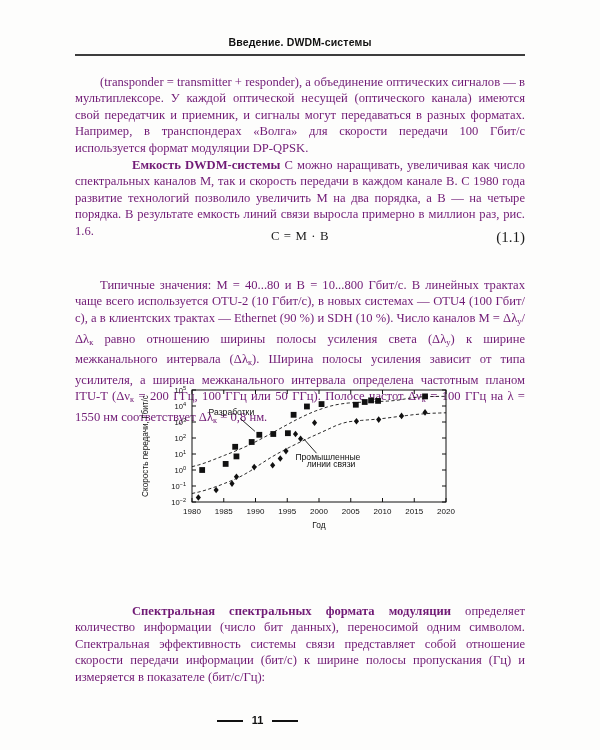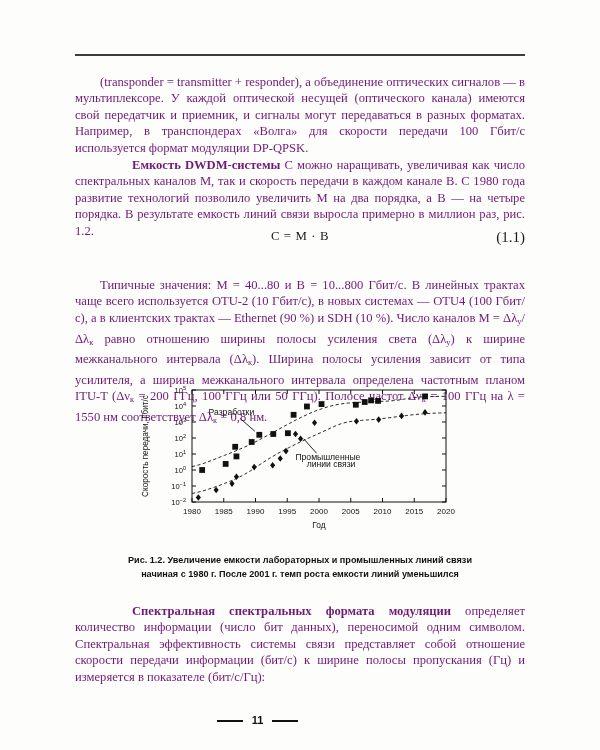--- a/index.html
+++ b/index.html
@@ -142,28 +142,29 @@
     background: #111;
     vertical-align: middle;
     margin: 0 9px;
   }
 </style>
 </head>
 <body>
 
 <div class="page">
 
+  <div class="running-head">Введение. DWDM-системы</div>
   <div class="head-rule"></div>
 
   <div class="textblock indent" id="para1">
     <p>(transponder = transmitter + responder), а объединение оптических сигналов — в мультиплексоре. У каждой оптической несущей (оптического канала) имеются свой передатчик и приемник, и сигналы могут передаваться в разных форматах. Например, в транспондерах «Волга» для скорости передачи 100 Гбит/с используется формат модуляции DP-QPSK.</p>
   </div>
 
   <div class="textblock indent" id="para2">
-    <p><span class="b">Емкость DWDM-системы</span><span> С можно наращивать, увеличивая как число спектральных каналов М, так и скорость передачи в каждом канале В. С 1980 года развитие технологий позволило увеличить М на два порядка, а В — на четыре порядка. В результате емкость линий связи выросла примерно в миллион раз, рис. 1.2.</span></p>
+    <p><span class="b">Емкость DWDM-системы</span><span> С можно наращивать, увеличивая как число спектральных каналов М, так и скорость передачи в каждом канале В. С 1980 года развитие технологий позволило увеличить М на два порядка, а В — на четыре порядка. В результате емкость линий связи выросла примерно в миллион раз, рис. 1.6.</span></p>
   </div>
 
   <div class="formula-row">
     <div class="formula-center">C = M · B</div>
     <div class="formula-num">(1.1)</div>
   </div>
 
   <div class="textblock indent" id="para3">
     <p><span>Типичные значения: М = 40...80 и В = 10...800 Гбит/с. В линейных трактах чаще всего используется OTU-2 (10 Гбит/с), в новых системах — OTU4 (100 Гбит/с), а в клиентских трактах — Ethernet (90 %) и SDH (10 %). Число каналов М = Δλ</span><span class="sub">у</span><span>/Δλ</span><span class="sub">к</span><span> равно отношению ширины полосы усиления света (Δλ</span><span class="sub">у</span><span>) к ширине межканального интервала (Δλ</span><span class="sub">к</span><span>). Ширина полосы усиления зависит от типа усилителя, а ширина межканального интервала определена частотным планом ITU-T (Δν</span><span class="sub">к</span><span> = 200 ГГц, 100 ГГц или 50 ГГц). Полосе частот Δν</span><span class="sub">к</span><span> = 100 ГГц на λ = 1550 нм соответствует Δλ</span><span class="sub">к</span><span> = 0,8 нм.</span></p>
   </div>
@@ -262,24 +263,20 @@
             <polygon points="271.54999999999995,32.620000000000005 274.12399999999997,35.92 271.54999999999995,39.22 268.97599999999994,35.92" fill="#111111"></polygon>
             <polygon points="295.0450000000003,29.100000000000005 297.6190000000003,32.400000000000006 295.0450000000003,35.7 292.4710000000003,32.400000000000006" fill="#111111"></polygon>
           </g>
           <text x="101.37000000000029" y="34.8" text-anchor="middle" font-family="&quot;Liberation Sans&quot;, sans-serif" font-size="8.6" fill="#111">Разработки</text>
           <line x1="110.25999999999942" y1="38.47999999999999" x2="124.86500000000058" y2="51.28" stroke="#111" stroke-width="0.9"></line>
           <text x="197.89000000000058" y="80.08" text-anchor="middle" font-family="&quot;Liberation Sans&quot;, sans-serif" font-size="8.6" fill="#111">Промышленные</text>
           <text x="201.0650000000006" y="87.12" text-anchor="middle" font-family="&quot;Liberation Sans&quot;, sans-serif" font-size="8.6" fill="#111">линии связи</text>
           <line x1="173.75999999999942" y1="58.8" x2="186.4599999999994" y2="73.2" stroke="#111" stroke-width="0.9"></line>
         </svg>
     </div>
-    <div class="caption">
-      <span>Рис. 1.2. Увеличение емкости лабораторных и промышленных линий связи</span><br>
-      <span>начиная с 1980 г. После 2001 г. темп роста емкости линий уменьшился</span>
-    </div>
   </div>
 
   <div class="textblock indent" id="para4">
     <p><span class="b">Спектральная спектральных формата модуляции</span><span> определяет количество информации (число бит данных), переносимой одним символом. Спектральная эффективность системы связи представляет собой отношение скорости передачи информации (бит/с) к ширине полосы пропускания (Гц) и измеряется в показателе (бит/с/Гц):</span></p>
   </div>
 
   <div class="footer">
     <span class="dash"></span><span>11</span><span class="dash"></span>
   </div>
 

